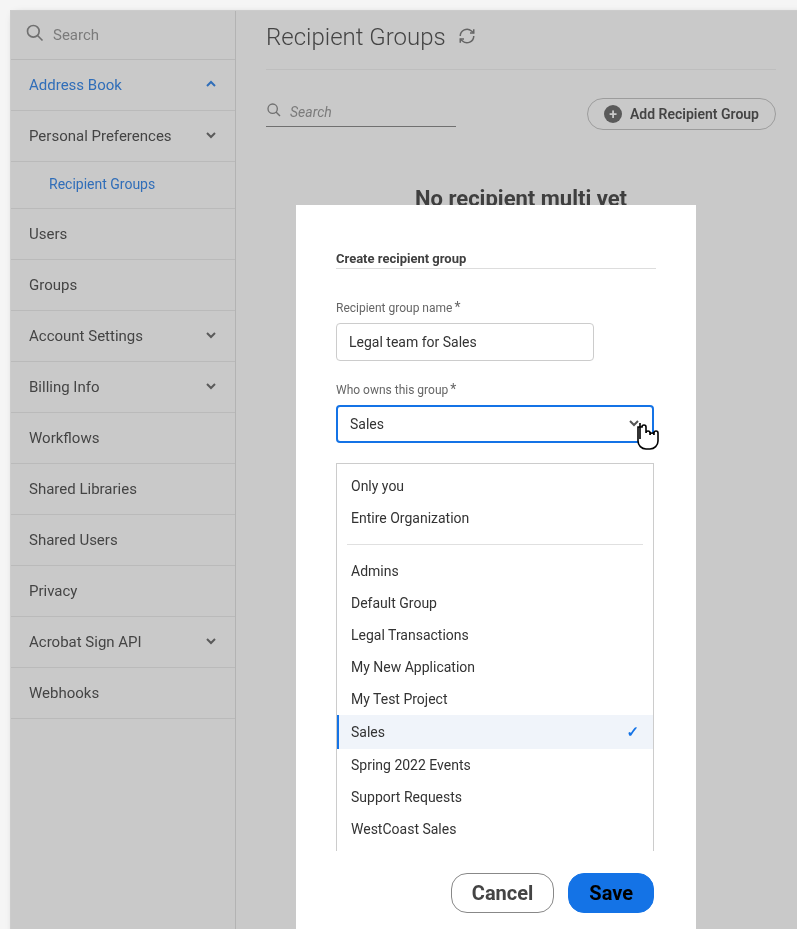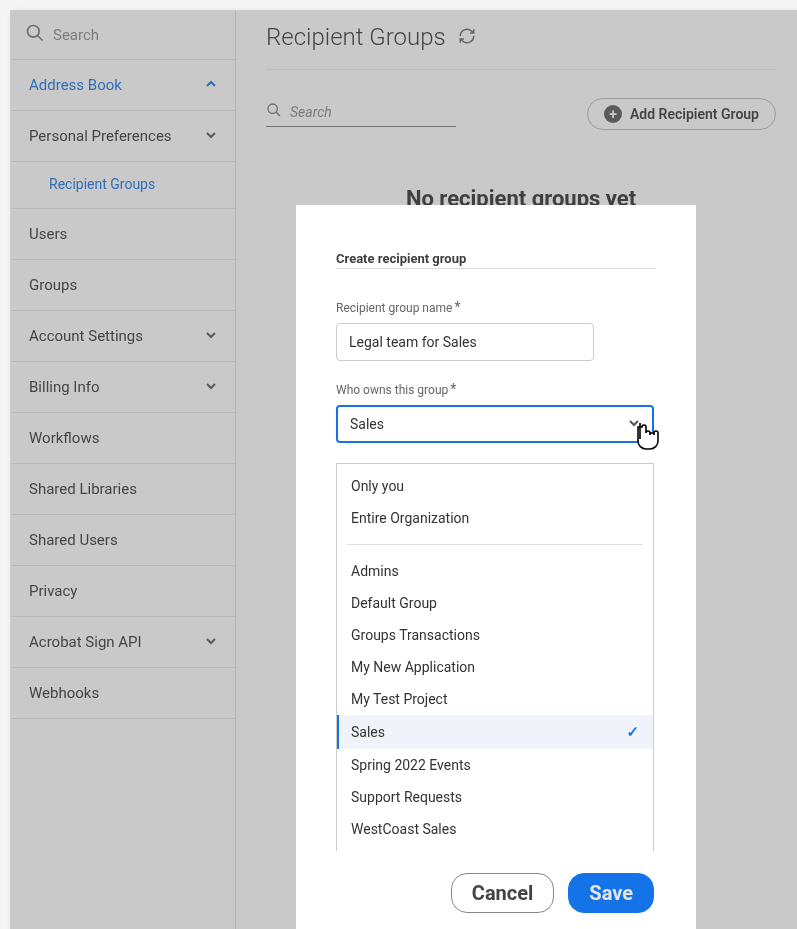--- a/index.html
+++ b/index.html
@@ -33,21 +33,21 @@
   .select-box .chev svg { width:12px; height:12px; stroke:#555; }
   .dropdown { width:318px; border:1px solid #ccc; background:#fff; margin-top:20px; max-height:396px; overflow:hidden; border-bottom:none;}
   .dd-group { padding:6px 0;}
   .dd-item { padding:8px 14px; font-size:14px; color:#333; cursor:pointer; display:flex; justify-content:space-between; align-items:center;}
   .dd-item.selected { background:#f0f4fa; border-left:2px solid #1473e6; padding-left:12px;}
   .dd-sep { border-top:1px solid #e0e0e0; margin:4px 10px;}
   .check { color:#1473e6; font-size:15px; font-weight:700;}
   .modal-actions { display:flex; justify-content:flex-end; gap:14px; margin-top:22px; padding-right:2px;}
   .btn { border-radius:16px; padding:7px 20px; font-size:20px; font-weight:700; cursor:pointer;}
   .btn-cancel { background:#fff; border:1.5px solid #888; color:#444;}
-  .btn-save { background:#1473e6; border:1.5px solid #1473e6; color:#e5e5e5;}
+  .btn-save { background:#1473e6; border:1.5px solid #1473e6; color:#000000;}
   .cursor { position:absolute; left:617px; top:410px; z-index:20; pointer-events:none;}
   .cursor svg { width:36px; height:40px; }
   .chev-ico svg { width:12px; height:12px; stroke:#555; stroke-width:2; fill:none;}
   .refresh-ico svg { width:18px; height:18px; stroke:#666; fill:none; stroke-width:2;}
 </style>
 </head>
 <body>
 
 <div class="app">
   <div class="dim"></div>
@@ -137,21 +137,21 @@
             </svg>
         </span>
         <span class="ph">Search</span>
       </div>
       <div class="add-btn">
         <span class="plus">+</span>
         <span>Add Recipient Group</span>
       </div>
     </div>
     <div class="empty">
-      <h2>No recipient groups yet</h2>
+      <h2>No recipient multi yet</h2>
       <p>Add recipient groups to engage multi…</p>
     </div>
   </div>
 
   <div class="modal">
     <h3>Create recipient group</h3>
 
     <div class="field-label">
       <span>Recipient group name</span>
         <span class="ast">*</span>
@@ -180,21 +180,21 @@
       </div>
       <div class="dd-sep"></div>
       <div class="dd-group" id="dd-list">
           <div class="dd-item">
             <span>Admins</span>
           </div>
           <div class="dd-item">
             <span>Default Group</span>
           </div>
           <div class="dd-item">
-            <span>Groups Transactions</span>
+            <span>Legal Transactions</span>
           </div>
           <div class="dd-item">
             <span>My New Application</span>
           </div>
           <div class="dd-item">
             <span>My Test Project</span>
           </div>
           <div class="dd-item selected">
             <span>Sales</span>
             <span class="check">✓</span>

